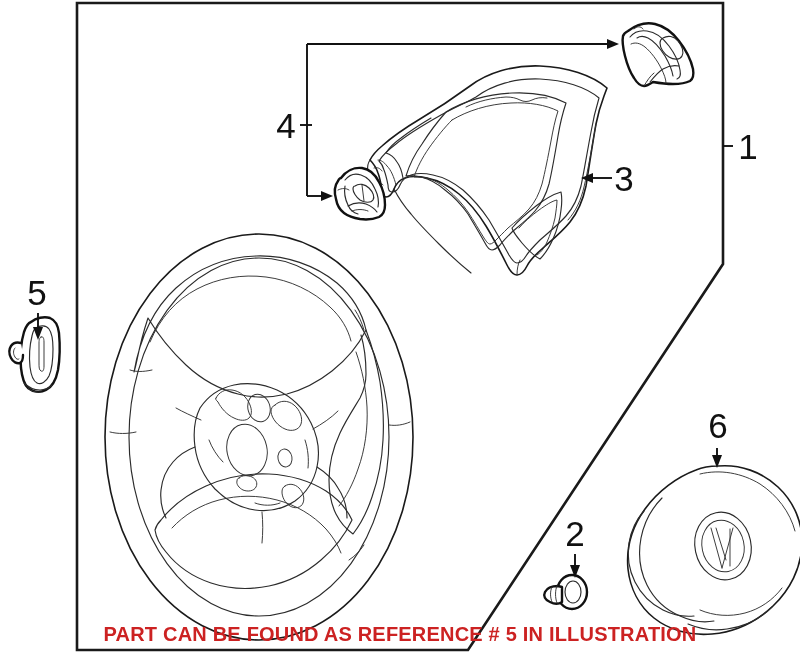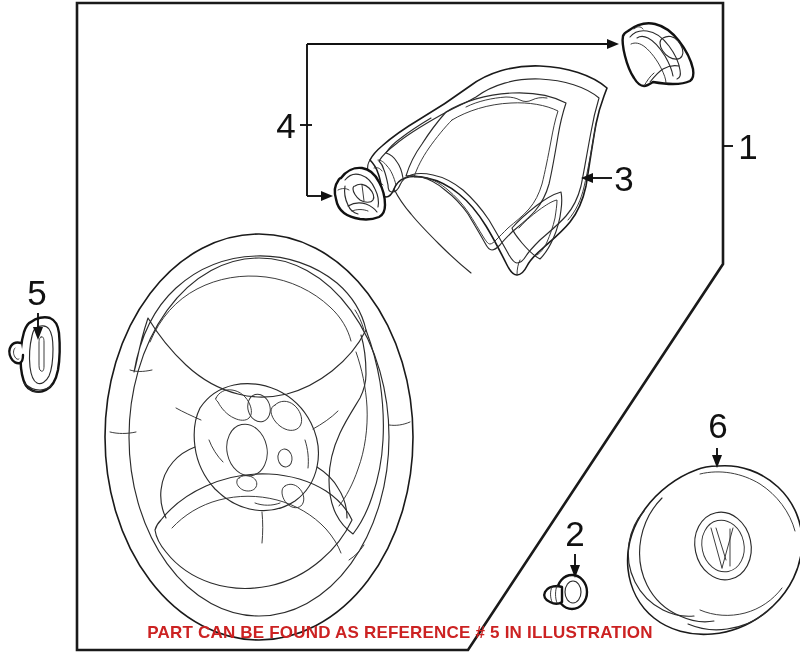--- a/index.html
+++ b/index.html
@@ -81,21 +81,21 @@
     text-anchor: middle;
     dominant-baseline: alphabetic;
   }
   .footer-note {
     position: absolute;
     left: 0;
     top: 623px;
     width: 800px;
     text-align: center;
     font-family: "Liberation Sans", sans-serif;
-    font-size: 17px;
+    font-size: 20px;
     font-weight: bold;
     letter-spacing: 0.2px;
     color: #cc2222;
     white-space: nowrap;
   }
 </style>
 </head>
 <body>
 
 <div id="stage">

